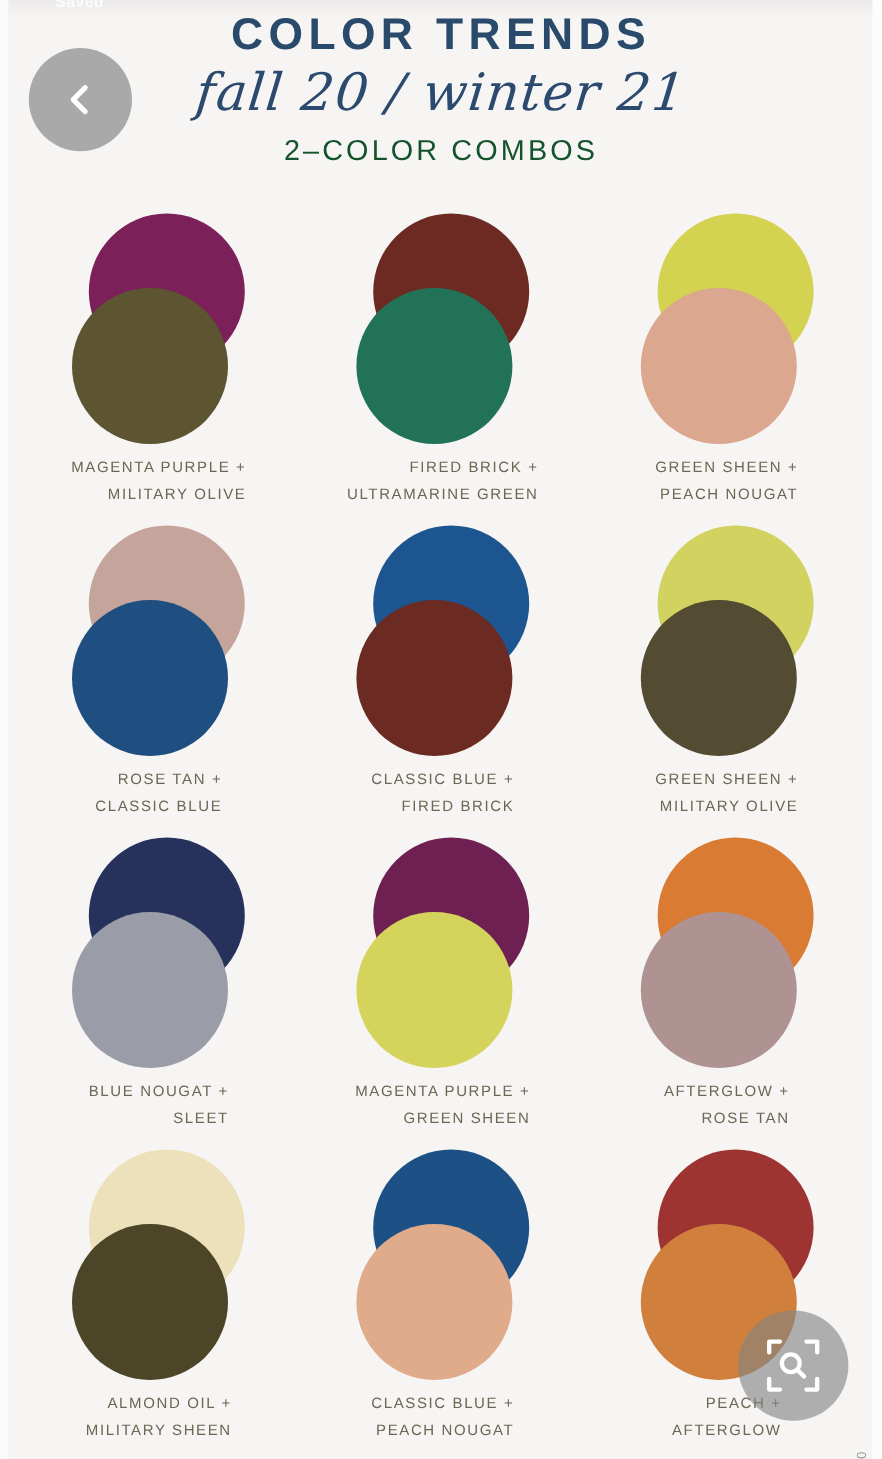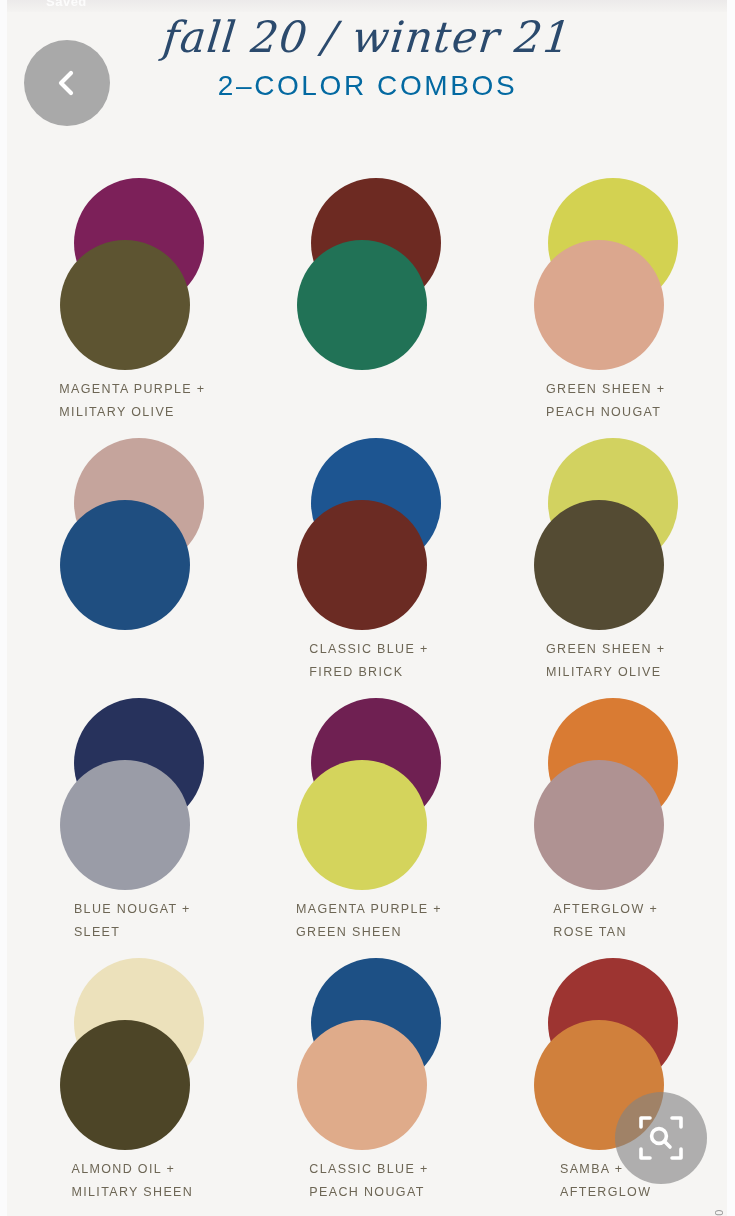--- a/index.html
+++ b/index.html
@@ -94,24 +94,24 @@
     font-size: 43px;
     font-weight: 500;
     color: #2b4a6d;
     line-height: 1.08;
     margin-top: 6px;
     letter-spacing: 1px;
     transform: skewX(-6deg);
   }
   .poster-subtitle {
     font-family: "Liberation Sans", sans-serif;
-    font-size: 28px;
+    font-size: 24px;
     font-weight: 500;
     letter-spacing: 2.6px;
-    color: #0369a1;
+    color: #14532d;
     margin-top: 10px;
   }
 
   
   .combo-grid {
     position: absolute;
     top: 178px;
     left: 14px;
     width: 710px;
     display: grid;
@@ -138,21 +138,21 @@
   .swatch-circle.top {
     top: 0;
     left: 22px;
   }
   .swatch-circle.bottom {
     top: 62px;
     left: 8px;
   }
   .combo-label {
     margin-top: 8px;
-    text-align: left;
+    text-align: right;
     font-family: "Liberation Sans", sans-serif;
     font-size: 12.5px;
     letter-spacing: 1.35px;
     color: #6d6655;
     line-height: 1.85;
     white-space: pre-line;
   }
 
   
   .watermark {
@@ -200,52 +200,57 @@
 
   <button class="back-button">
     <span>
       <svg width="34" height="34" viewBox="0 0 34 34" aria-hidden="true">
         <polyline points="21,7 11,17 21,27" fill="none" stroke="#ffffff" stroke-width="4.2" stroke-linecap="round" stroke-linejoin="round"></polyline>
       </svg>
     </span>
   </button>
 
   <div class="poster-header">
+    <div class="poster-title">COLOR TRENDS</div>
     <div class="poster-script">fall 20 / winter 21</div>
     <div class="poster-subtitle">2–COLOR COMBOS</div>
   </div>
 
   <div class="combo-grid">
       <div class="combo-cell">
         <div class="swatch-pair">
           <div class="swatch-circle top" style="background: rgb(124, 32, 89);"></div>
           <div class="swatch-circle bottom" style="background: rgb(93, 84, 49);"></div>
         </div>
         <div class="combo-label">MAGENTA PURPLE +
 MILITARY OLIVE</div>
       </div>
       <div class="combo-cell">
         <div class="swatch-pair">
           <div class="swatch-circle top" style="background: rgb(109, 42, 34);"></div>
           <div class="swatch-circle bottom" style="background: rgb(33, 114, 86);"></div>
         </div>
+        <div class="combo-label">FIRED BRICK +
+ULTRAMARINE GREEN</div>
       </div>
       <div class="combo-cell">
         <div class="swatch-pair">
           <div class="swatch-circle top" style="background: rgb(211, 210, 81);"></div>
           <div class="swatch-circle bottom" style="background: rgb(219, 167, 142);"></div>
         </div>
         <div class="combo-label">GREEN SHEEN +
 PEACH NOUGAT</div>
       </div>
       <div class="combo-cell">
         <div class="swatch-pair">
           <div class="swatch-circle top" style="background: rgb(197, 164, 156);"></div>
           <div class="swatch-circle bottom" style="background: rgb(31, 78, 128);"></div>
         </div>
+        <div class="combo-label">ROSE TAN +
+CLASSIC BLUE</div>
       </div>
       <div class="combo-cell">
         <div class="swatch-pair">
           <div class="swatch-circle top" style="background: rgb(29, 85, 145);"></div>
           <div class="swatch-circle bottom" style="background: rgb(107, 43, 35);"></div>
         </div>
         <div class="combo-label">CLASSIC BLUE +
 FIRED BRICK</div>
       </div>
       <div class="combo-cell">
@@ -294,21 +299,21 @@
           <div class="swatch-circle bottom" style="background: rgb(223, 171, 138);"></div>
         </div>
         <div class="combo-label">CLASSIC BLUE +
 PEACH NOUGAT</div>
       </div>
       <div class="combo-cell">
         <div class="swatch-pair">
           <div class="swatch-circle top" style="background: rgb(157, 52, 49);"></div>
           <div class="swatch-circle bottom" style="background: rgb(208, 128, 60);"></div>
         </div>
-        <div class="combo-label">SAMBA +
+        <div class="combo-label">PEACH +
 AFTERGLOW</div>
       </div>
     </div>
 
   <div class="watermark">ERIKAFIRM.COM 2020</div>
 
   <button class="lens-button">
     <span>
       <svg width="50" height="50" viewBox="0 0 50 50" aria-hidden="true">
         <g fill="none" stroke="#ffffff" stroke-width="3.6" stroke-linecap="round" stroke-linejoin="round">

